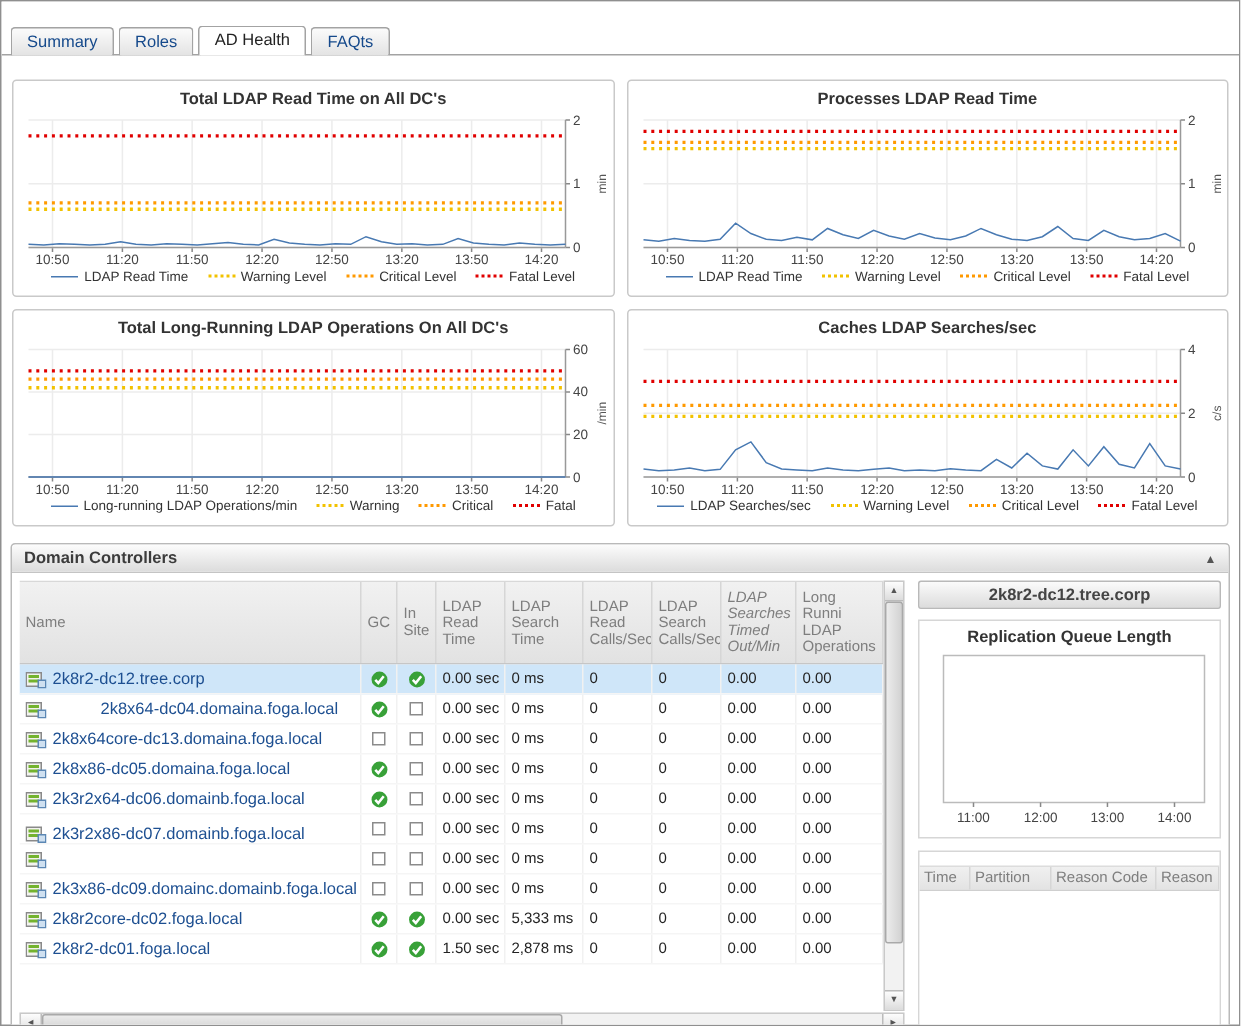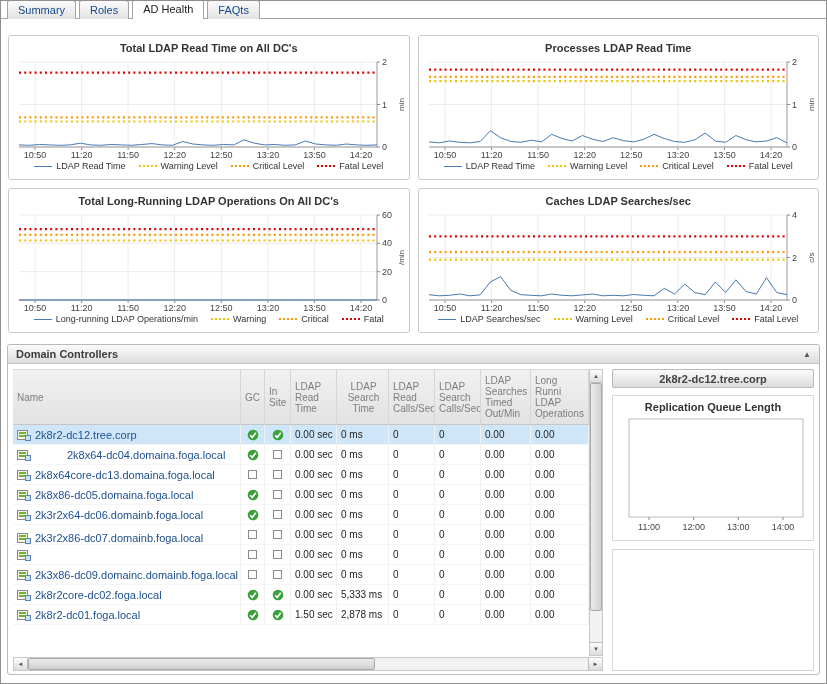--- a/index.html
+++ b/index.html
@@ -1,21 +1,21 @@
 <!DOCTYPE html>
 <html><head>
 <meta charset="utf-8">
 <style>
   *{box-sizing:border-box;margin:0;padding:0}
   html,body{background:#fff}
   body{font-family:"Liberation Sans",sans-serif;}
   .page{width:827px;height:684px;border:1px solid #8f8f8f;background:#fff;overflow:hidden;position:relative}
 
   
-  .tabbar{display:flex;align-items:flex-end;height:18px;padding:4px 0 0 6px;gap:3px;border-bottom:1px solid #a3a3a3;background:#fff}
+  .tabbar{display:flex;align-items:flex-end;height:36px;padding:4px 0 0 6px;gap:3px;border-bottom:1px solid #a3a3a3;background:#fff}
   .tab{font-size:11px;color:#15498b;padding:3px 10px 3px;border:1px solid #a3a3a3;border-bottom:none;
        border-radius:3px 3px 0 0;background:linear-gradient(#fbfbfb,#e3e3e3);cursor:pointer;position:relative;top:1px}
   .tab.active{background:#fff;color:#222;padding-bottom:4px;z-index:2}
 
   
   .charts{display:grid;grid-template-columns:1fr 1fr;gap:8px;padding:16px 7px 5px}
   .chart-panel{border:1px solid #c9c9c9;border-radius:3px;height:145px;padding:4px 2px 2px;background:#fff;overflow:hidden}
   .chart-title{font-size:11px;font-weight:bold;color:#333;text-align:center;margin:2px 0 2px}
   .chart-host{height:104px;overflow:hidden}
   svg text{font-family:"Liberation Sans",sans-serif}
@@ -347,24 +347,24 @@
     <div class="dc-body">
 
       <div class="table-zone">
         <div class="table-main">
           <div class="dc-table">
               <div class="thead">
                 <div class="th" style="width: 228px;">Name</div>
                 <div class="th" style="width: 24px;">GC</div>
                 <div class="th" style="width: 26px;">In Site</div>
                 <div class="th" style="width: 46px;">LDAP Read Time</div>
-                <div class="th" style="width: 52px; text-align: center;">LDAP Search Time</div>
+                <div class="th" style="width: 52px;">LDAP Search Time</div>
                 <div class="th" style="width: 46px;">LDAP Read Calls/Sec</div>
                 <div class="th" style="width: 46px;">LDAP Search Calls/Sec</div>
-                <div class="th" style="width: 50px;">LDAP Searches Timed Out/Min</div>
+                <div class="th" style="width: 50px; font-style: italic;">LDAP Searches Timed Out/Min</div>
                 <div class="th" style="width: 58px;">Long Runni LDAP Operations</div>
               </div>
               <div class="trow selected">
                 <div class="td" style="width: 228px;">
                   <svg width="14" height="12">
                     <rect x="0.5" y="1.5" width="10" height="9" fill="#f2f2ee" stroke="#8a8a8a"></rect>
                     <rect x="2" y="3" width="7" height="2" fill="#74b32e"></rect>
                     <rect x="2" y="6" width="7" height="2" fill="#74b32e"></rect>
                     <rect x="8.5" y="6.5" width="5" height="5" fill="#cfe0f0" stroke="#5b87b4"></rect>
                   </svg>
@@ -644,20 +644,26 @@
                 <text x="36.0" y="115" font-size="9" fill="#444" text-anchor="middle">11:00</text>
                 <line x1="80.7" y1="102" x2="80.7" y2="105" stroke="#888"></line>
                 <text x="80.7" y="115" font-size="9" fill="#444" text-anchor="middle">12:00</text>
                 <line x1="125.3" y1="102" x2="125.3" y2="105" stroke="#888"></line>
                 <text x="125.3" y="115" font-size="9" fill="#444" text-anchor="middle">13:00</text>
                 <line x1="170.0" y1="102" x2="170.0" y2="105" stroke="#888"></line>
                 <text x="170.0" y="115" font-size="9" fill="#444" text-anchor="middle">14:00</text>
               </svg></div>
         </div>
         <div class="failures-box">
+          <div class="failures-header">
+              <div class="fth" style="width: 34px;">Time</div>
+              <div class="fth" style="width: 54px;">Partition</div>
+              <div class="fth" style="width: 70px;">Reason Code</div>
+              <div class="fth" style="width: 50px; flex: 1 1 0%;">Reason</div>
+            </div>
           <div class="failures-empty"></div>
         </div>
       </div>
 
     </div>
   </div>
 
 </div>
 
 </body></html>

